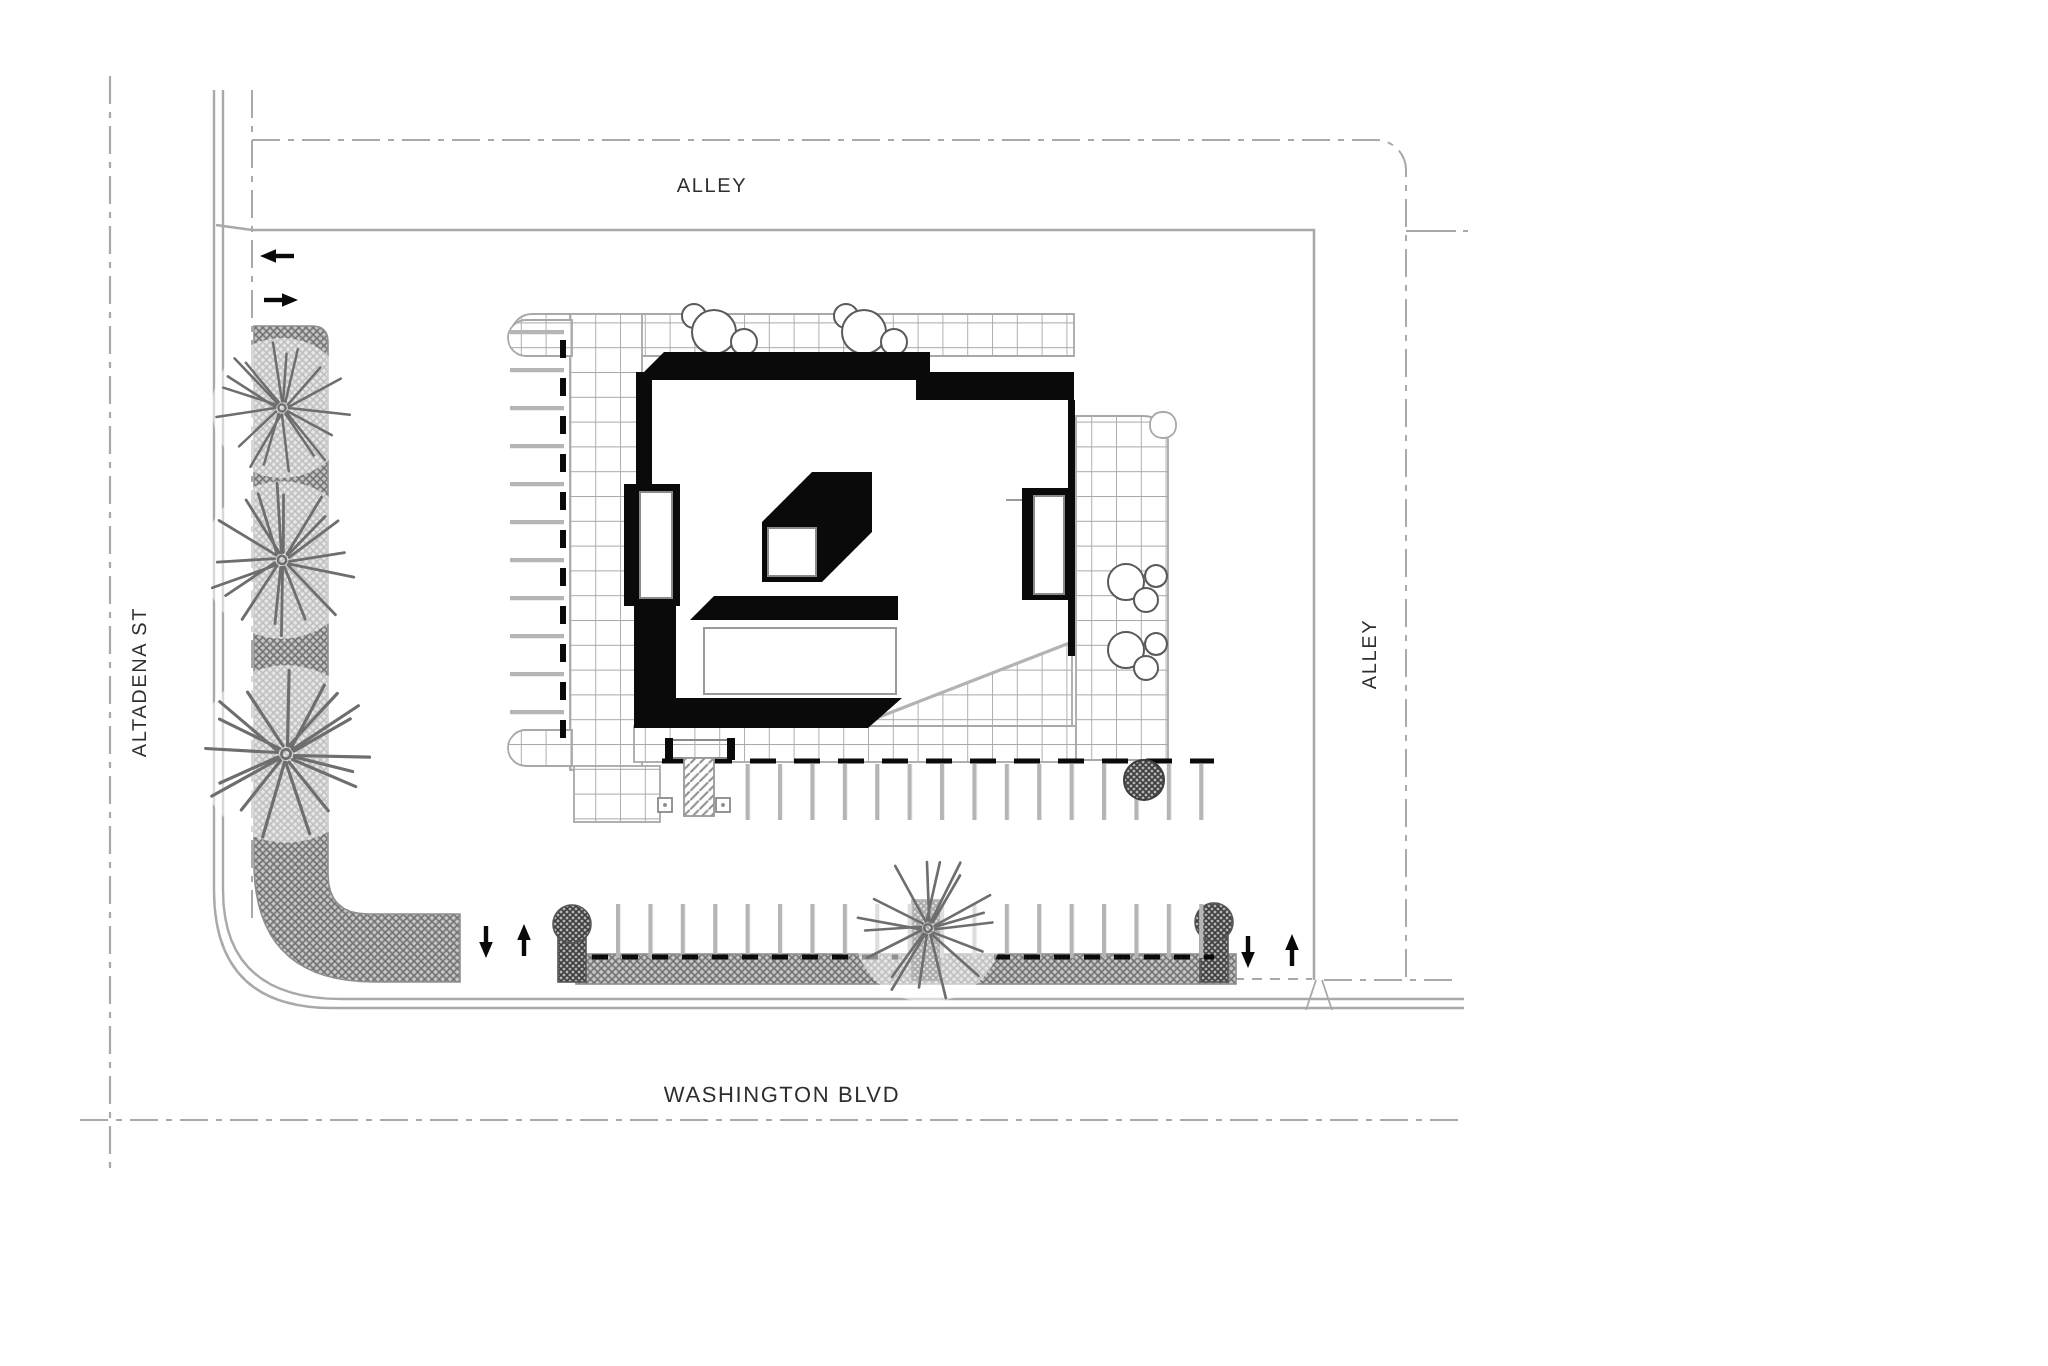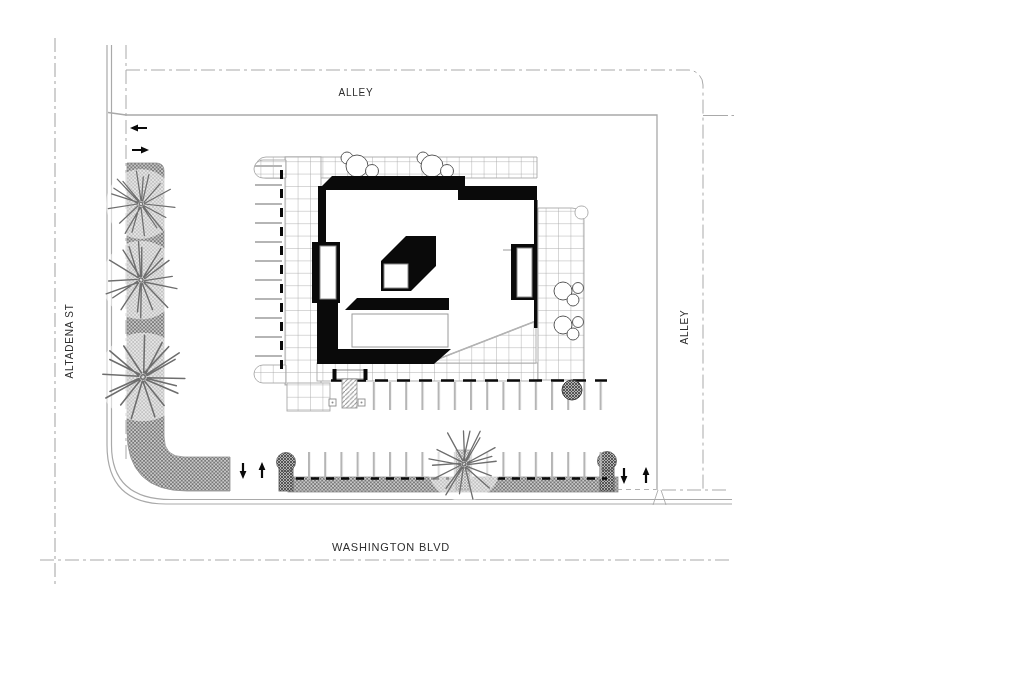--- a/index.html
+++ b/index.html
@@ -1,16 +1,16 @@
 <!DOCTYPE html>
 <html><head>
 <meta charset="utf-8">
 <style>
   html,body{margin:0;padding:0;background:#ffffff;}
-  .page{position:relative;width:1024px;height:683px;background:#fff;overflow:hidden;border-radius:18px;}
+  .page{position:relative;width:1024px;height:683px;background:#fff;overflow:hidden;}
   svg{position:absolute;left:0;top:0;}
   .lbl{font-family:"Liberation Sans", sans-serif;fill:#2e2e2e;}
   .lbl-s{font-size:10px;letter-spacing:0.8px;}
   .lbl-m{font-size:11px;letter-spacing:0.8px;}
 </style>
 </head>
 <body>
 
 <div class="page">
 <svg width="1024" height="683" viewBox="0 0 1024 683">

